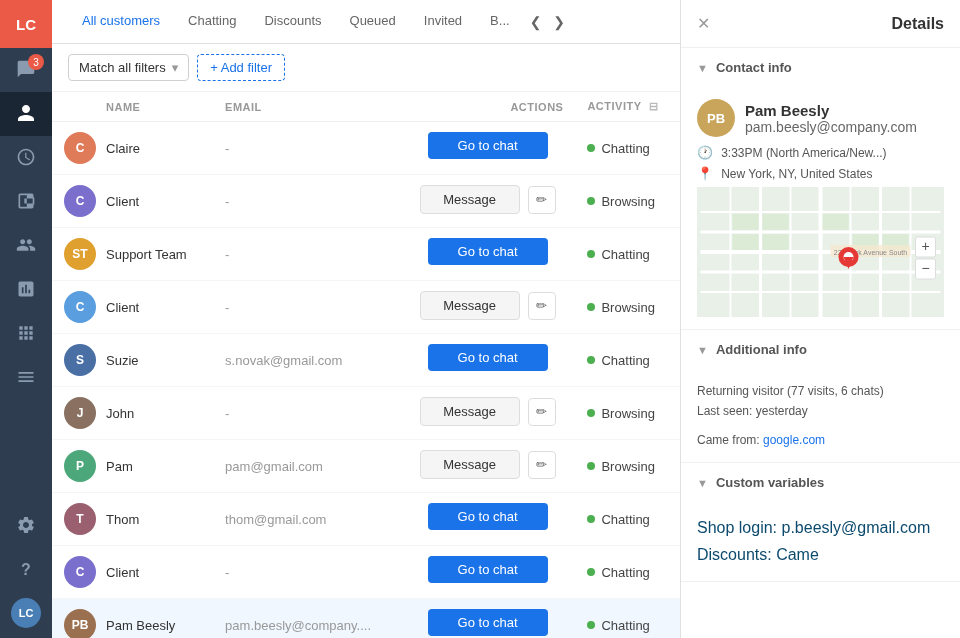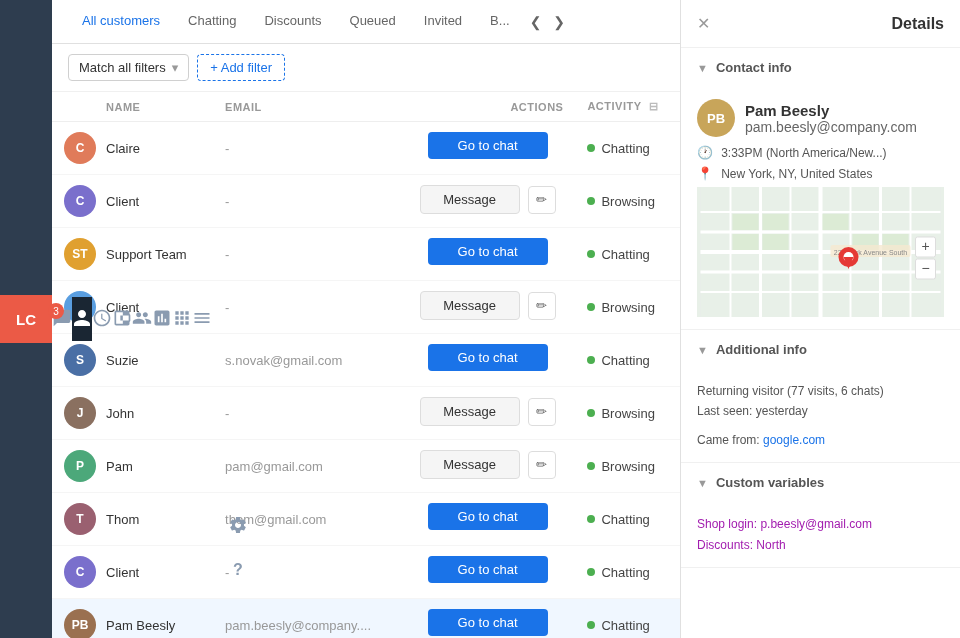--- a/index.html
+++ b/index.html
@@ -3,21 +3,21 @@
   <meta charset="utf-8">
   <style>
     * { box-sizing: border-box; margin: 0; padding: 0; }
     body { font-family: -apple-system, BlinkMacSystemFont, 'Segoe UI', sans-serif; font-size: 13px; background: #f5f5f5; display: flex; height: 638px; overflow: hidden; }
 
     
     .sidebar {
       width: 52px;
       background: #2e3d4f;
       display: flex;
-      flex-direction: row;
+      flex-direction: column;
       align-items: center;
       padding: 0;
       flex-shrink: 0;
     }
     .sidebar-logo {
       width: 52px;
       height: 48px;
       background: #eb5a46;
       display: flex; align-items: center; justify-content: center;
       color: white; font-weight: bold; font-size: 15px;
@@ -262,21 +262,21 @@
 
     .additional-info {
       padding: 12px 16px;
       font-size: 12px; color: #555;
       line-height: 1.7;
     }
     .info-link { color: #1a73e8; text-decoration: none; }
 
     .custom-vars {
       padding: 12px 16px;
-      font-size: 12px; color: #a21caf;
+      font-size: 16px; color: #0c4a6e;
       line-height: 1.7;
     }
 
     
     ::-webkit-scrollbar { width: 6px; }
     ::-webkit-scrollbar-track { background: transparent; }
     ::-webkit-scrollbar-thumb { background: #ddd; border-radius: 3px; }
   </style>
 </head>
 <body>
@@ -712,17 +712,17 @@
   <div class="section">
     <div class="section-header">
       <span class="chevron">▼</span>
       <span>Custom variables</span>
     </div>
     <div class="custom-vars">
       <div>
         <span>Shop login: </span><span>p.beesly@gmail.com</span>
       </div>
       <div>
-        <span>Discounts: </span><span>North</span>
+        <span>Discounts: </span><span>Came</span>
       </div>
     </div>
   </div>
 </aside>
 
 </body></html>

